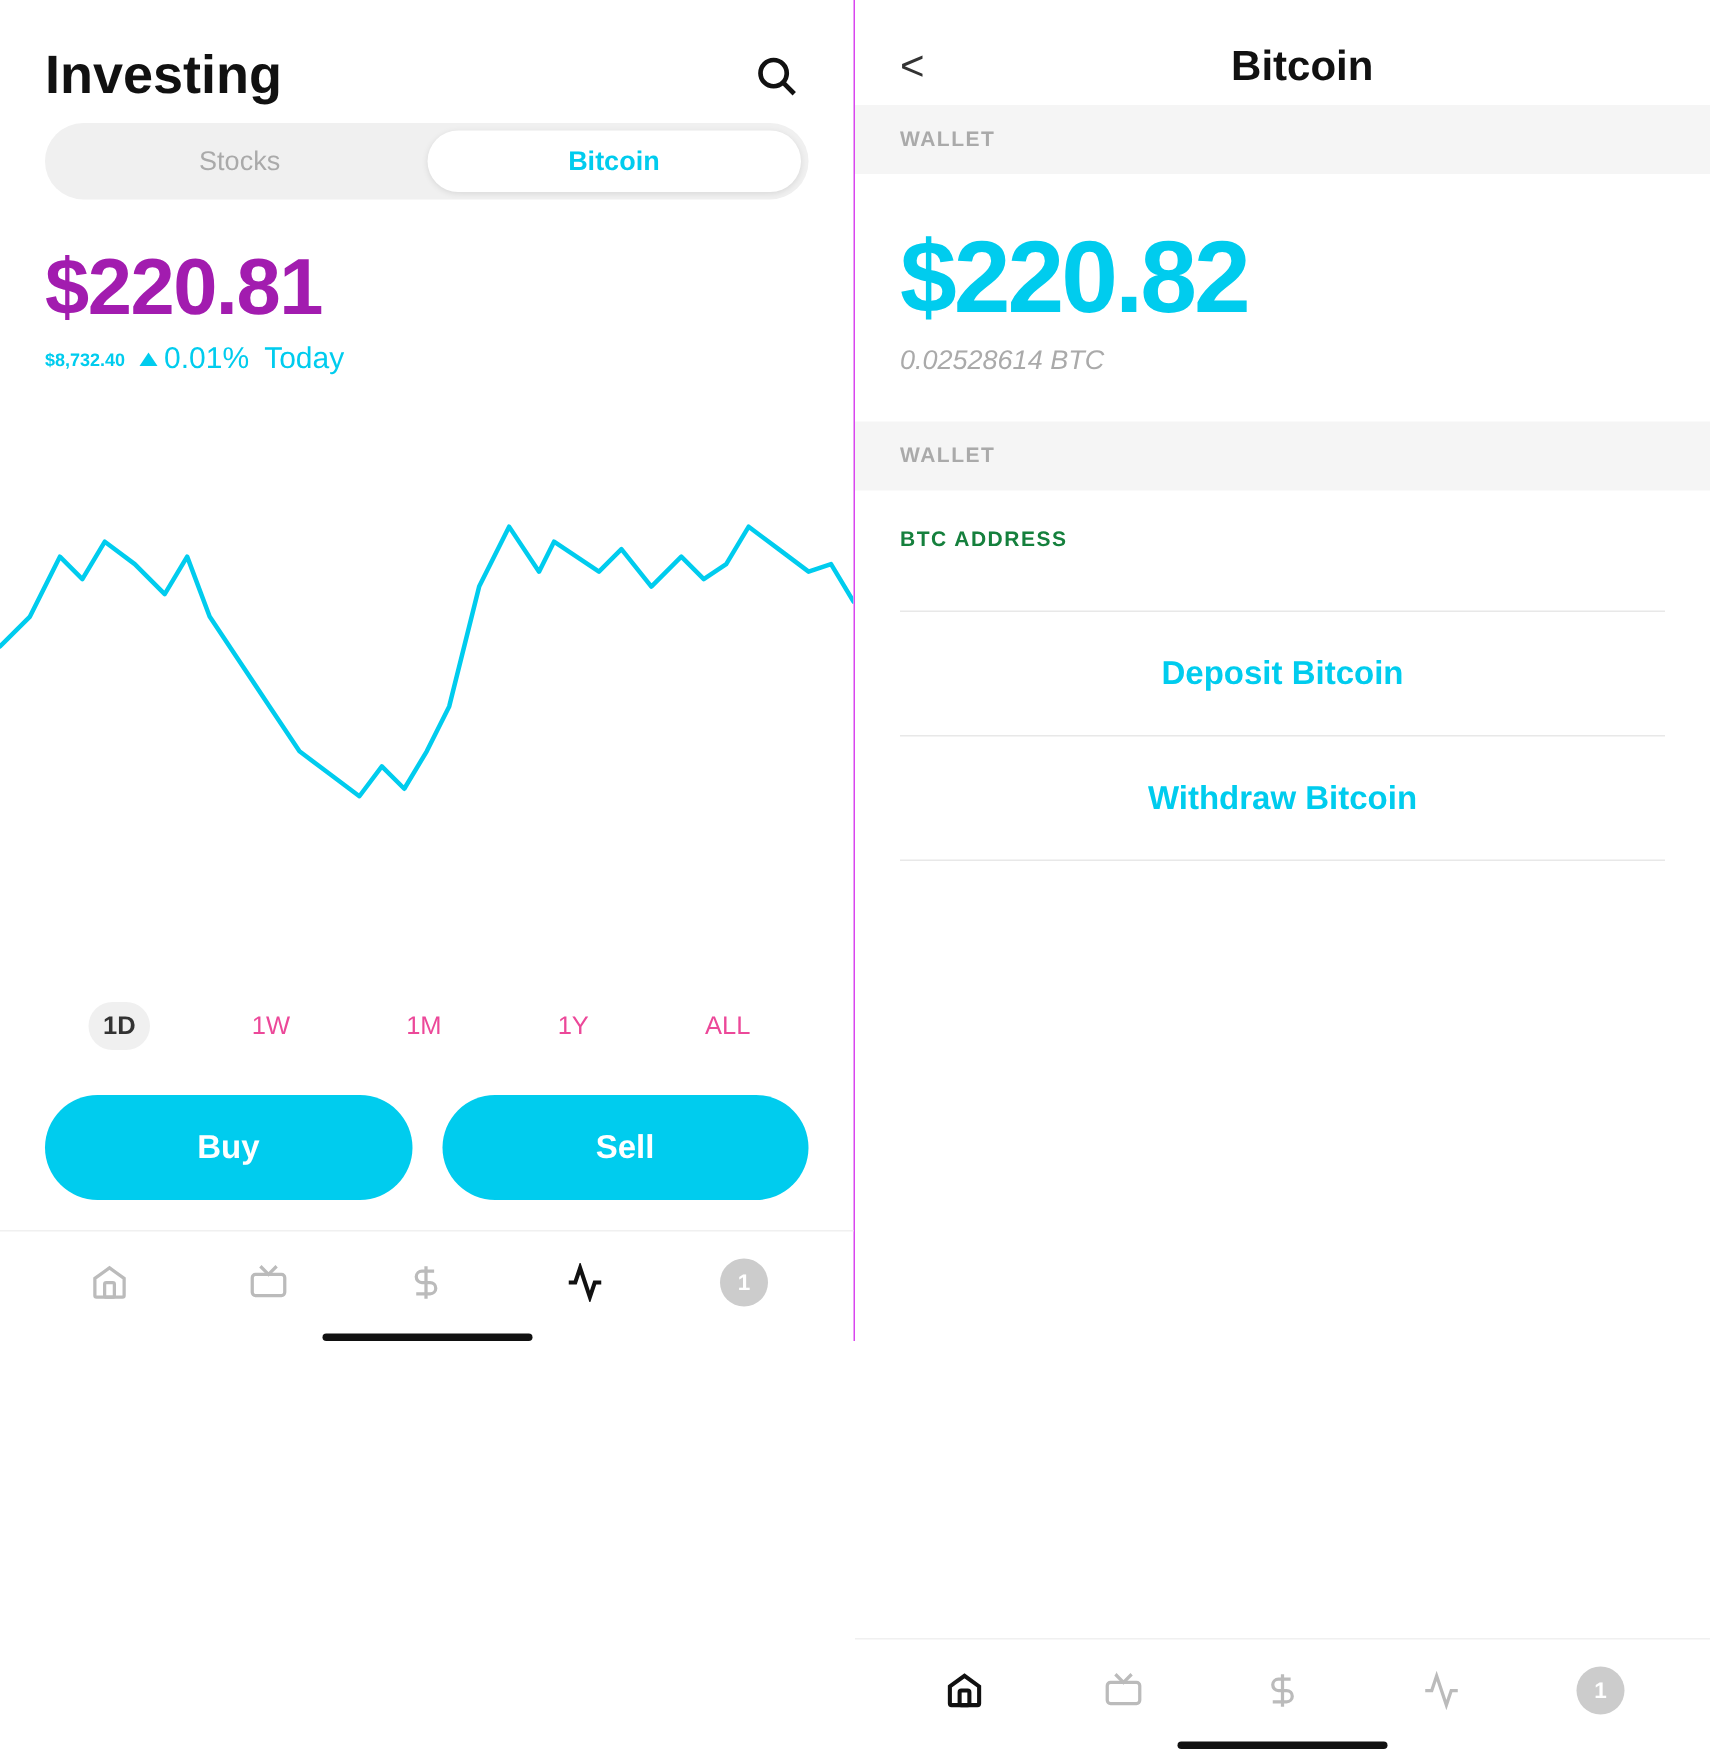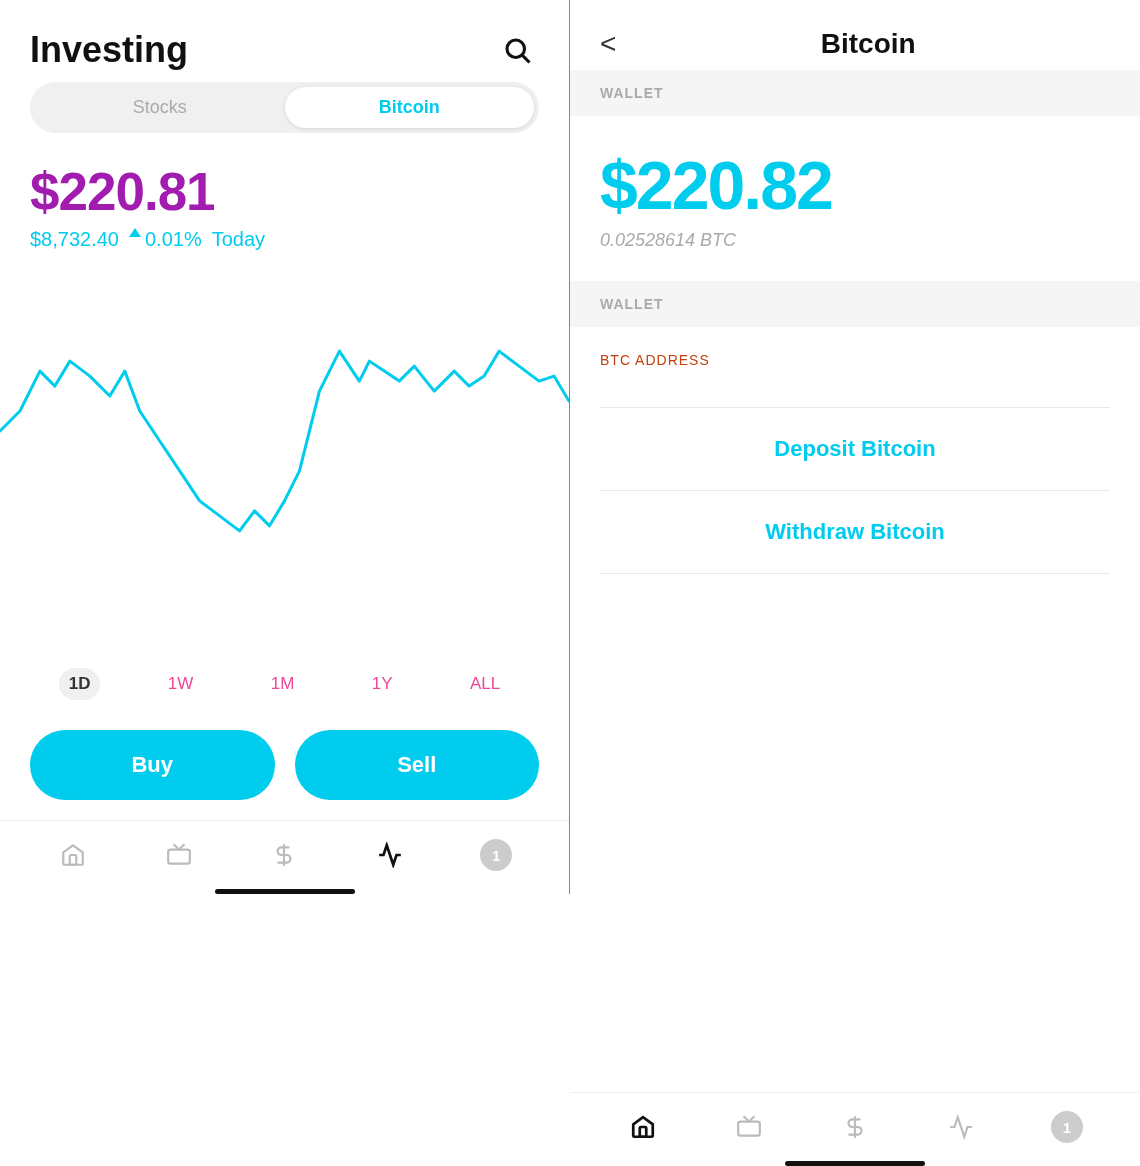--- a/index.html
+++ b/index.html
@@ -86,27 +86,28 @@
     }
 
     .price-meta {
       display: flex;
       align-items: center;
       gap: 10px;
       margin-top: 6px;
     }
 
     .btc-price {
-      font-size: 20px;
-      color: #00ccee;
-      font-weight: 400;
+      font-size: 12px;
+      color: #00ccee;
+      font-weight: 700;
     }
 
     .change-wrap {
       display: flex;
+      align-items: center;
       gap: 4px;
     }
 
     .arrow-up {
       width: 0;
       height: 0;
       border-left: 6px solid transparent;
       border-right: 6px solid transparent;
       border-bottom: 9px solid #00ccee;
       display: inline-block;
@@ -284,23 +285,23 @@
       font-style: italic;
     }
 
     .btc-address-area {
       padding: 24px 30px;
       min-height: 80px;
     }
 
     .btc-address-label {
       font-size: 14px;
-      color: #c2410c;
+      color: #15803d;
       letter-spacing: 1px;
-      font-weight: 400;
+      font-weight: 700;
       margin-top: 47px;
     }
 
     .divider {
       height: 1px;
       background: #e8e8e8;
       margin: 0 30px;
     }
 
     .link-btn {

